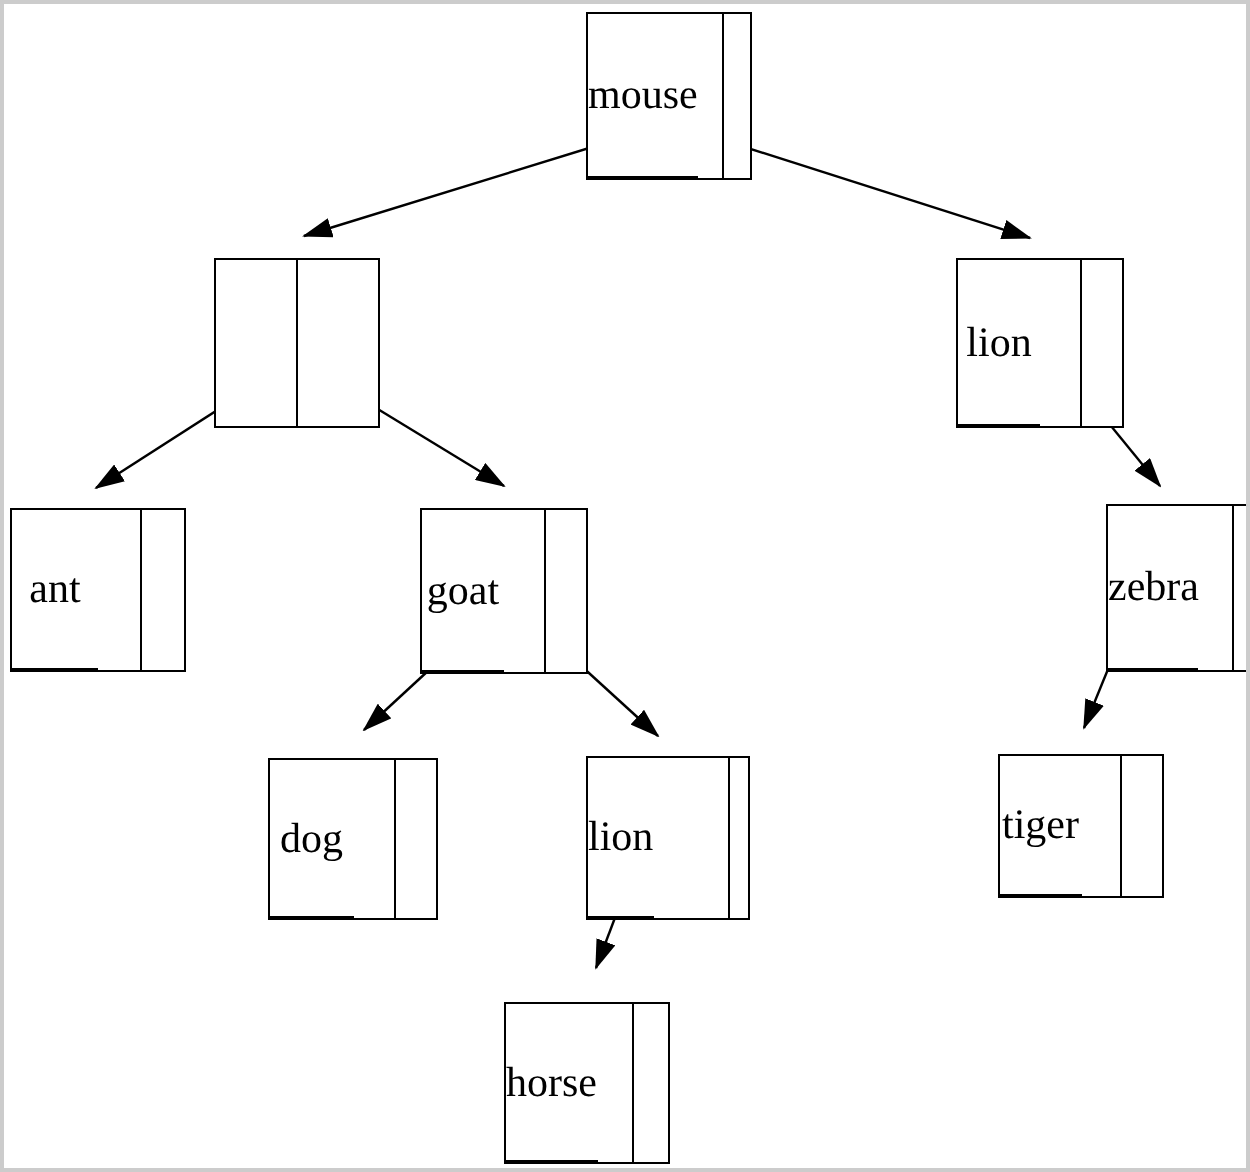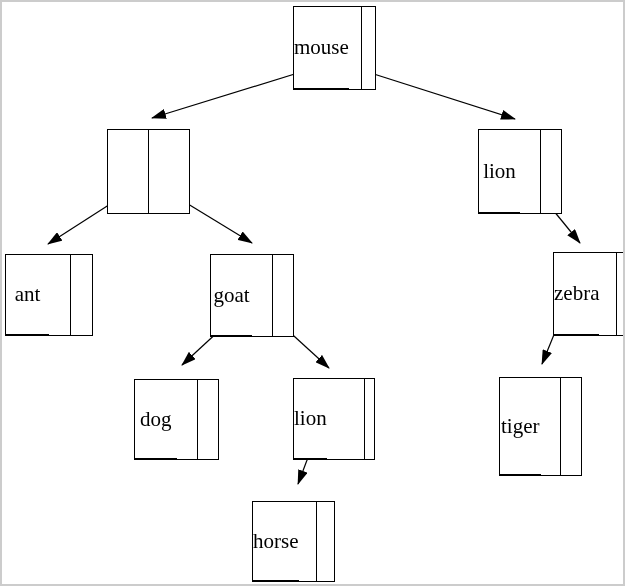--- a/index.html
+++ b/index.html
@@ -131,21 +131,21 @@
   </div>
 
   <div class="node" style="left:291px; top:376px; width:82px; height:82px;gap:28px;">
     <div class="node-label">lion</div>
     <div class="node-cells">
       <div class="cell cell-left"></div>
       <div class="cell cell-right"></div>
     </div>
   </div>
 
-  <div class="node" style="left:497px; top:375px; width:83px; height:99px;">
+  <div class="node" style="left:497px; top:375px; width:83px; height:72px;">
     <div class="node-label">tiger</div>
     <div class="node-cells">
       <div class="cell cell-left"></div>
       <div class="cell cell-right"></div>
     </div>
   </div>
 
   <div class="node" style="left:250px; top:499px; width:83px; height:81px;">
     <div class="node-label">horse</div>
     <div class="node-cells">

